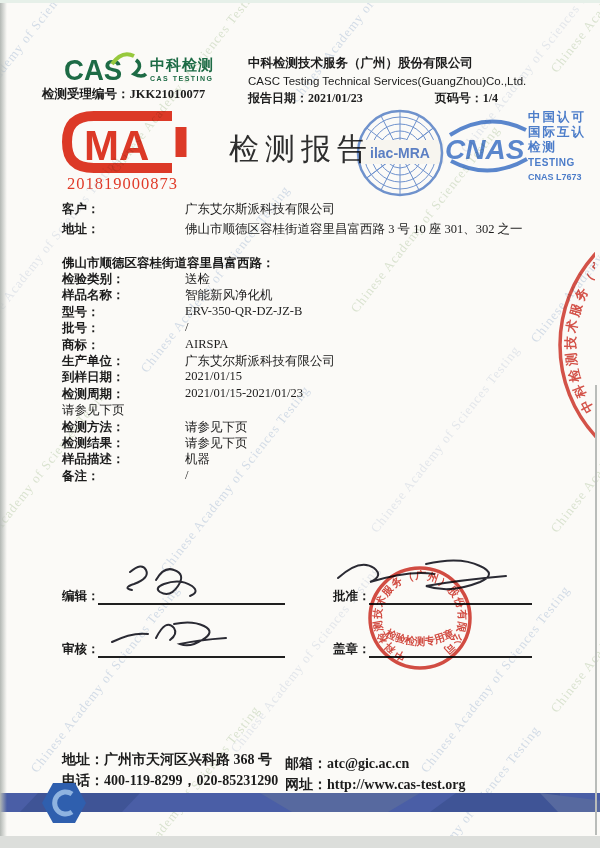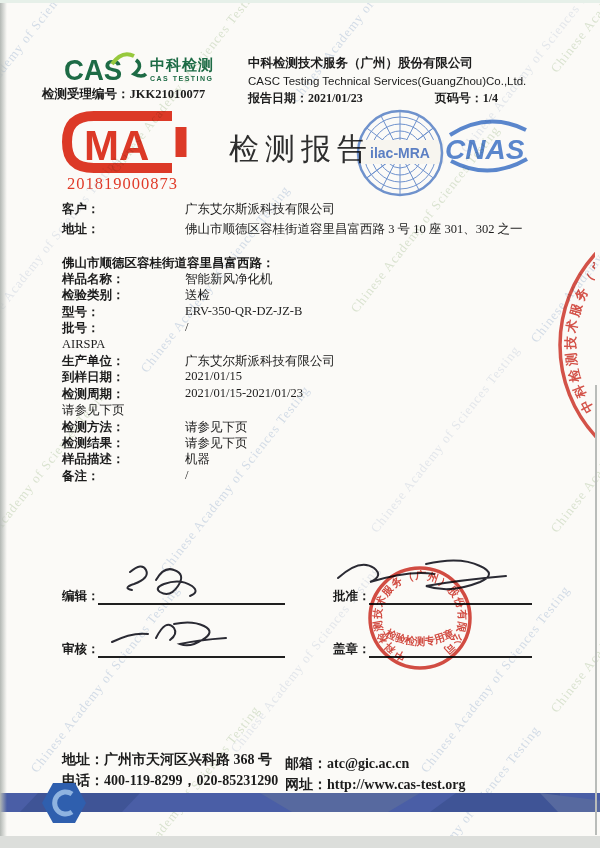--- a/index.html
+++ b/index.html
@@ -134,49 +134,57 @@
     <circle cx="48" cy="47" r="42" stroke="#6189cf" stroke-width="2.5" fill="none"></circle>
     <text x="48" y="52" text-anchor="middle" font-size="14" font-weight="bold" fill="#4b74c4" font-family="Liberation Sans,sans-serif">ilac-MRA</text>
   </svg>
 
   <svg class="abs stamp" style="left:444px;top:117px" width="88" height="58" viewBox="0 0 88 58" opacity="0.92">
     <path d="M6 18 Q44 -6 82 13" stroke="#4d7fd0" stroke-width="4" fill="none"></path>
     <path d="M7 44 Q45 64 83 42" stroke="#4d7fd0" stroke-width="4" fill="none"></path>
     <text x="1" y="42" font-size="28" font-weight="bold" font-style="italic" fill="#4d7fd0" font-family="Liberation Sans,sans-serif">CNAS</text>
   </svg>
 
+  <div class="abs accr stamp" style="left:528px;top:110px">
+    <div class="l-cn">中国认可</div>
+    <div class="l-cn">国际互认</div>
+    <div class="l-cn">检测</div>
+    <div class="l-en">TESTING</div>
+    <div class="l-sm">CNAS L7673</div>
+  </div>
 
   <div class="row2" style="left:62px;top:201px;z-index:2">
     <span class="lbl">客户：</span>
     <span class="val">广东艾尔斯派科技有限公司</span>
   </div>
   <div class="row2" style="left:62px;top:221px;z-index:2">
     <span class="lbl">地址：</span>
     <span class="val">佛山市顺德区容桂街道容里昌富西路 3 号 10 座 301、302 之一</span>
   </div>
   <div class="abs intro" style="left:62px;top:255px;z-index:2">佛山市顺德区容桂街道容里昌富西路：</div>
 
   <div class="fields">
     <div class="frow">
+        <span class="flabel">检验类别：</span>
+        <span class="fvalue">送检</span>
+      </div>
+    <div class="frow">
         <span class="flabel">样品名称：</span>
         <span class="fvalue">智能新风净化机</span>
       </div>
     <div class="frow">
-        <span class="flabel">检验类别：</span>
-        <span class="fvalue">送检</span>
-      </div>
-    <div class="frow">
         <span class="flabel">型号：</span>
         <span class="fvalue">ERV-350-QR-DZ-JZ-B</span>
       </div>
     <div class="frow">
         <span class="flabel">批号：</span>
         <span class="fvalue">/</span>
       </div>
     <div class="frow">
+        <span class="flabel">商标：</span>
         <span class="fvalue">AIRSPA</span>
       </div>
     <div class="frow">
         <span class="flabel">生产单位：</span>
         <span class="fvalue">广东艾尔斯派科技有限公司</span>
       </div>
     <div class="frow">
         <span class="flabel">到样日期：</span>
         <span class="fvalue">2021/01/15</span>
       </div>

